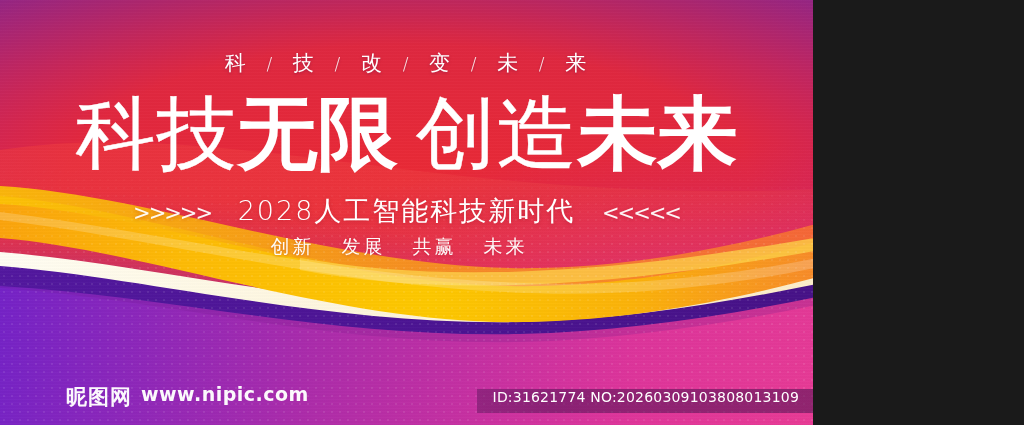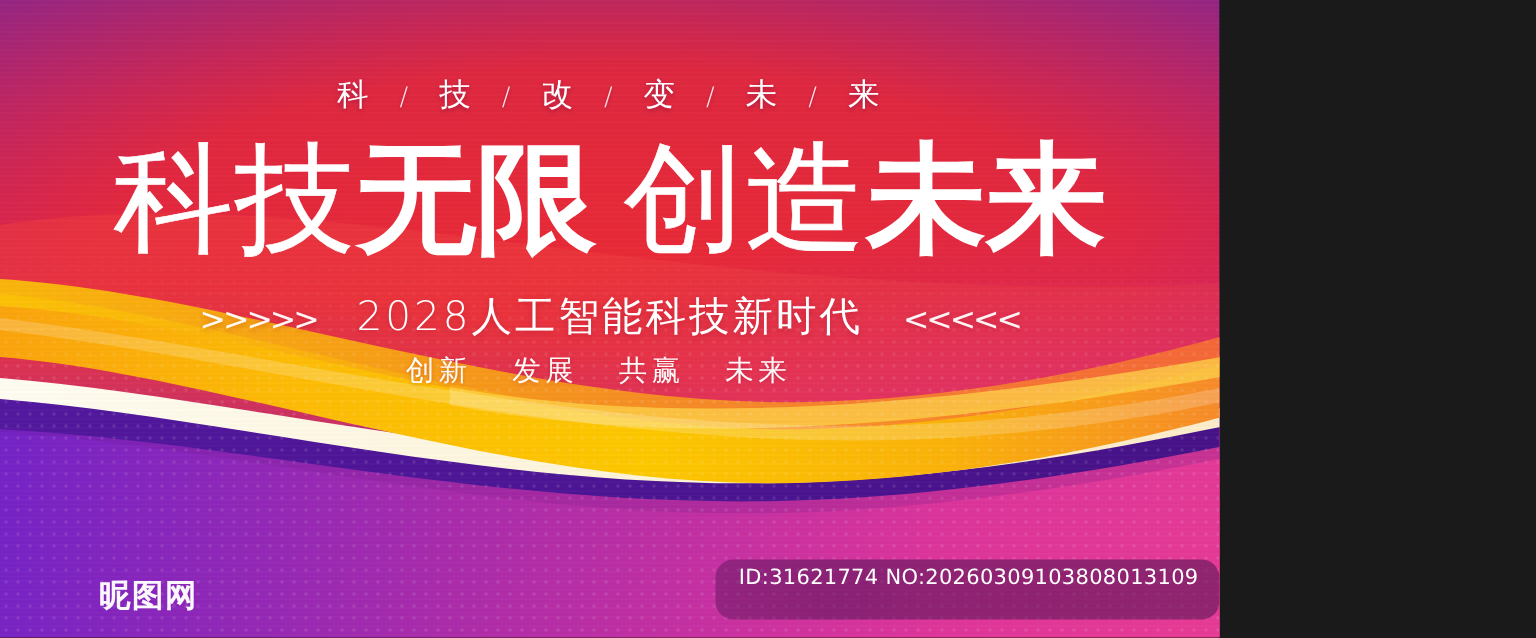--- a/index.html
+++ b/index.html
@@ -184,28 +184,26 @@
     letter-spacing: .5px;
   }
 
   
   #id-strip {
     position: absolute;
     right: 0;
     bottom: 12px;
     height: 24px;
     display: flex;
-    align-items: center;
-    padding: 0 14px 16px 16px;
+    padding: 0 14px 0 16px;
     background: linear-gradient(90deg, rgba(40,10,60,0.32) 0%, rgba(55,12,70,0.46) 22%, rgba(60,14,74,0.5) 100%);
     color: #fff;
     font-size: 14px;
     letter-spacing: .2px;
     white-space: nowrap;
-    border-radius: 12px;
   }
 </style>
 </head>
 <body>
 
 <div id="banner">
 
   <div class="layer" id="bg-base"></div>
   <div class="layer" id="bg-red"></div>
   <div class="layer" id="bg-violet"></div>
@@ -306,19 +304,20 @@
 
   <div class="txt" id="tagline-bottom">
     <span class="word">创新</span>
     <span class="word">发展</span>
     <span class="word">共赢</span>
     <span class="word">未来</span>
   </div>
 
   <div id="watermark">
     <span id="wm-cn">昵图网</span>
+    <span id="wm-url">www.nipic.com</span>
   </div>
 
   <div id="id-strip">
     <span>ID:31621774 NO:20260309103808013109</span>
   </div>
 
 </div>
 
 </body></html>

